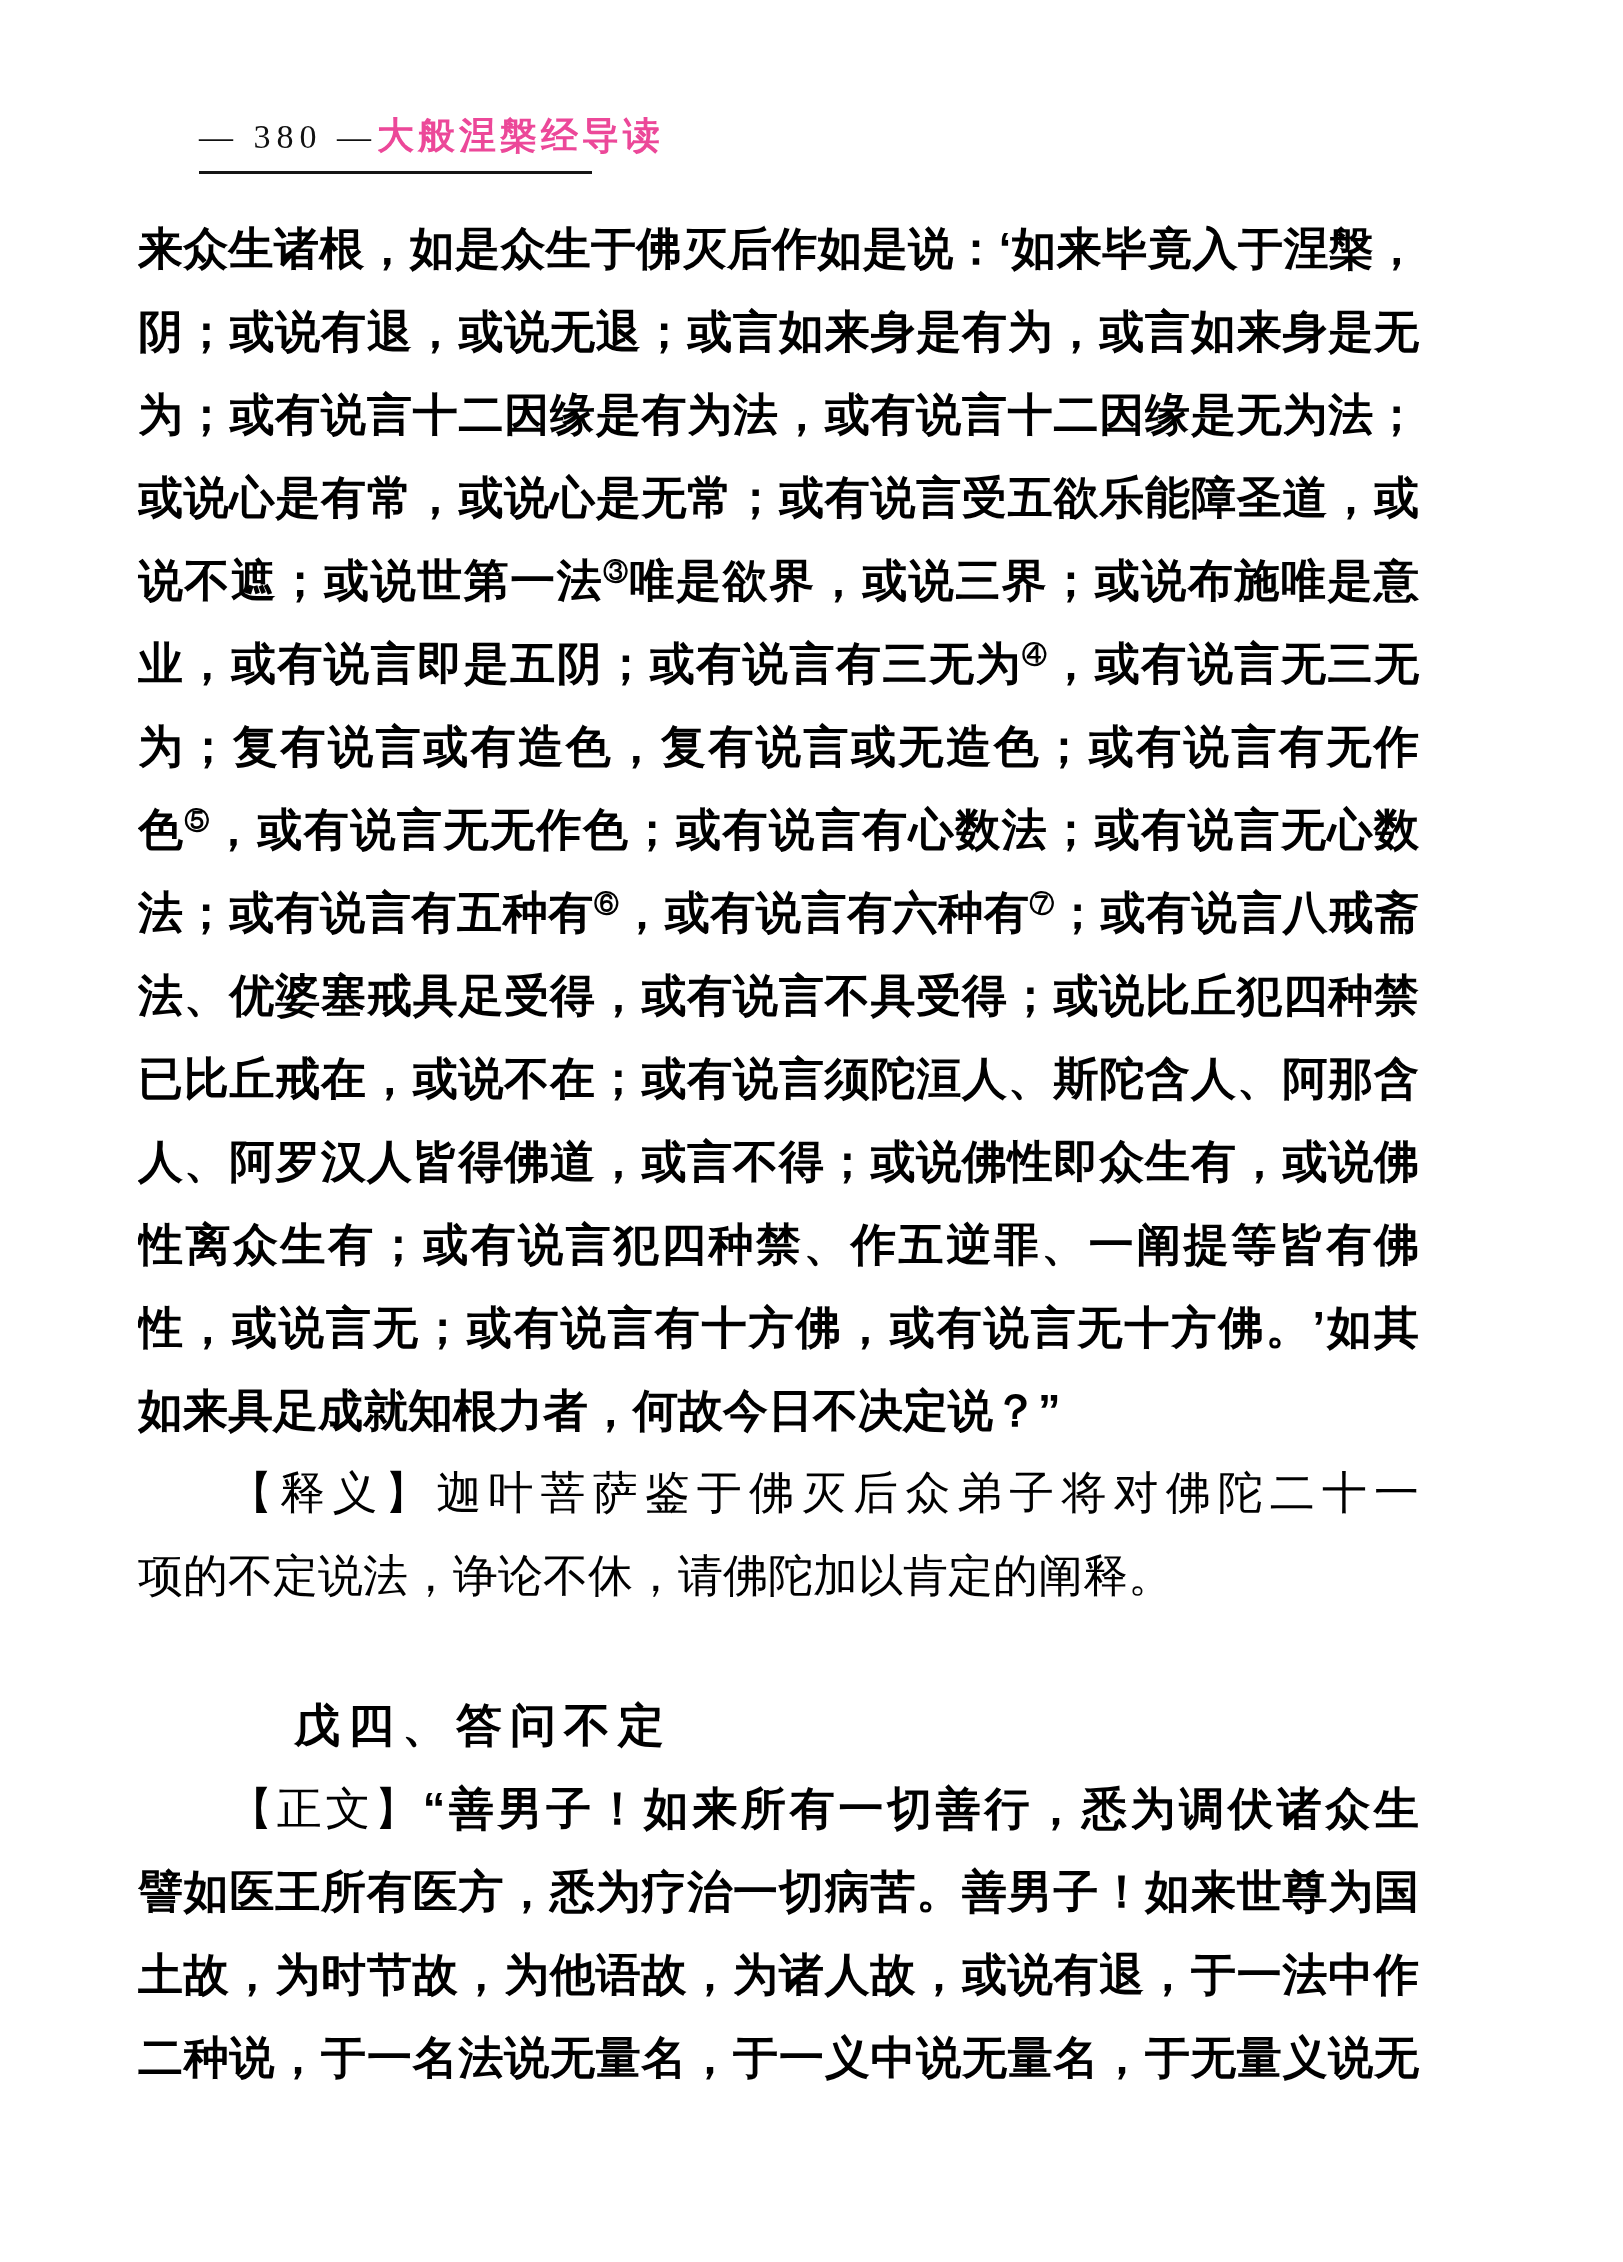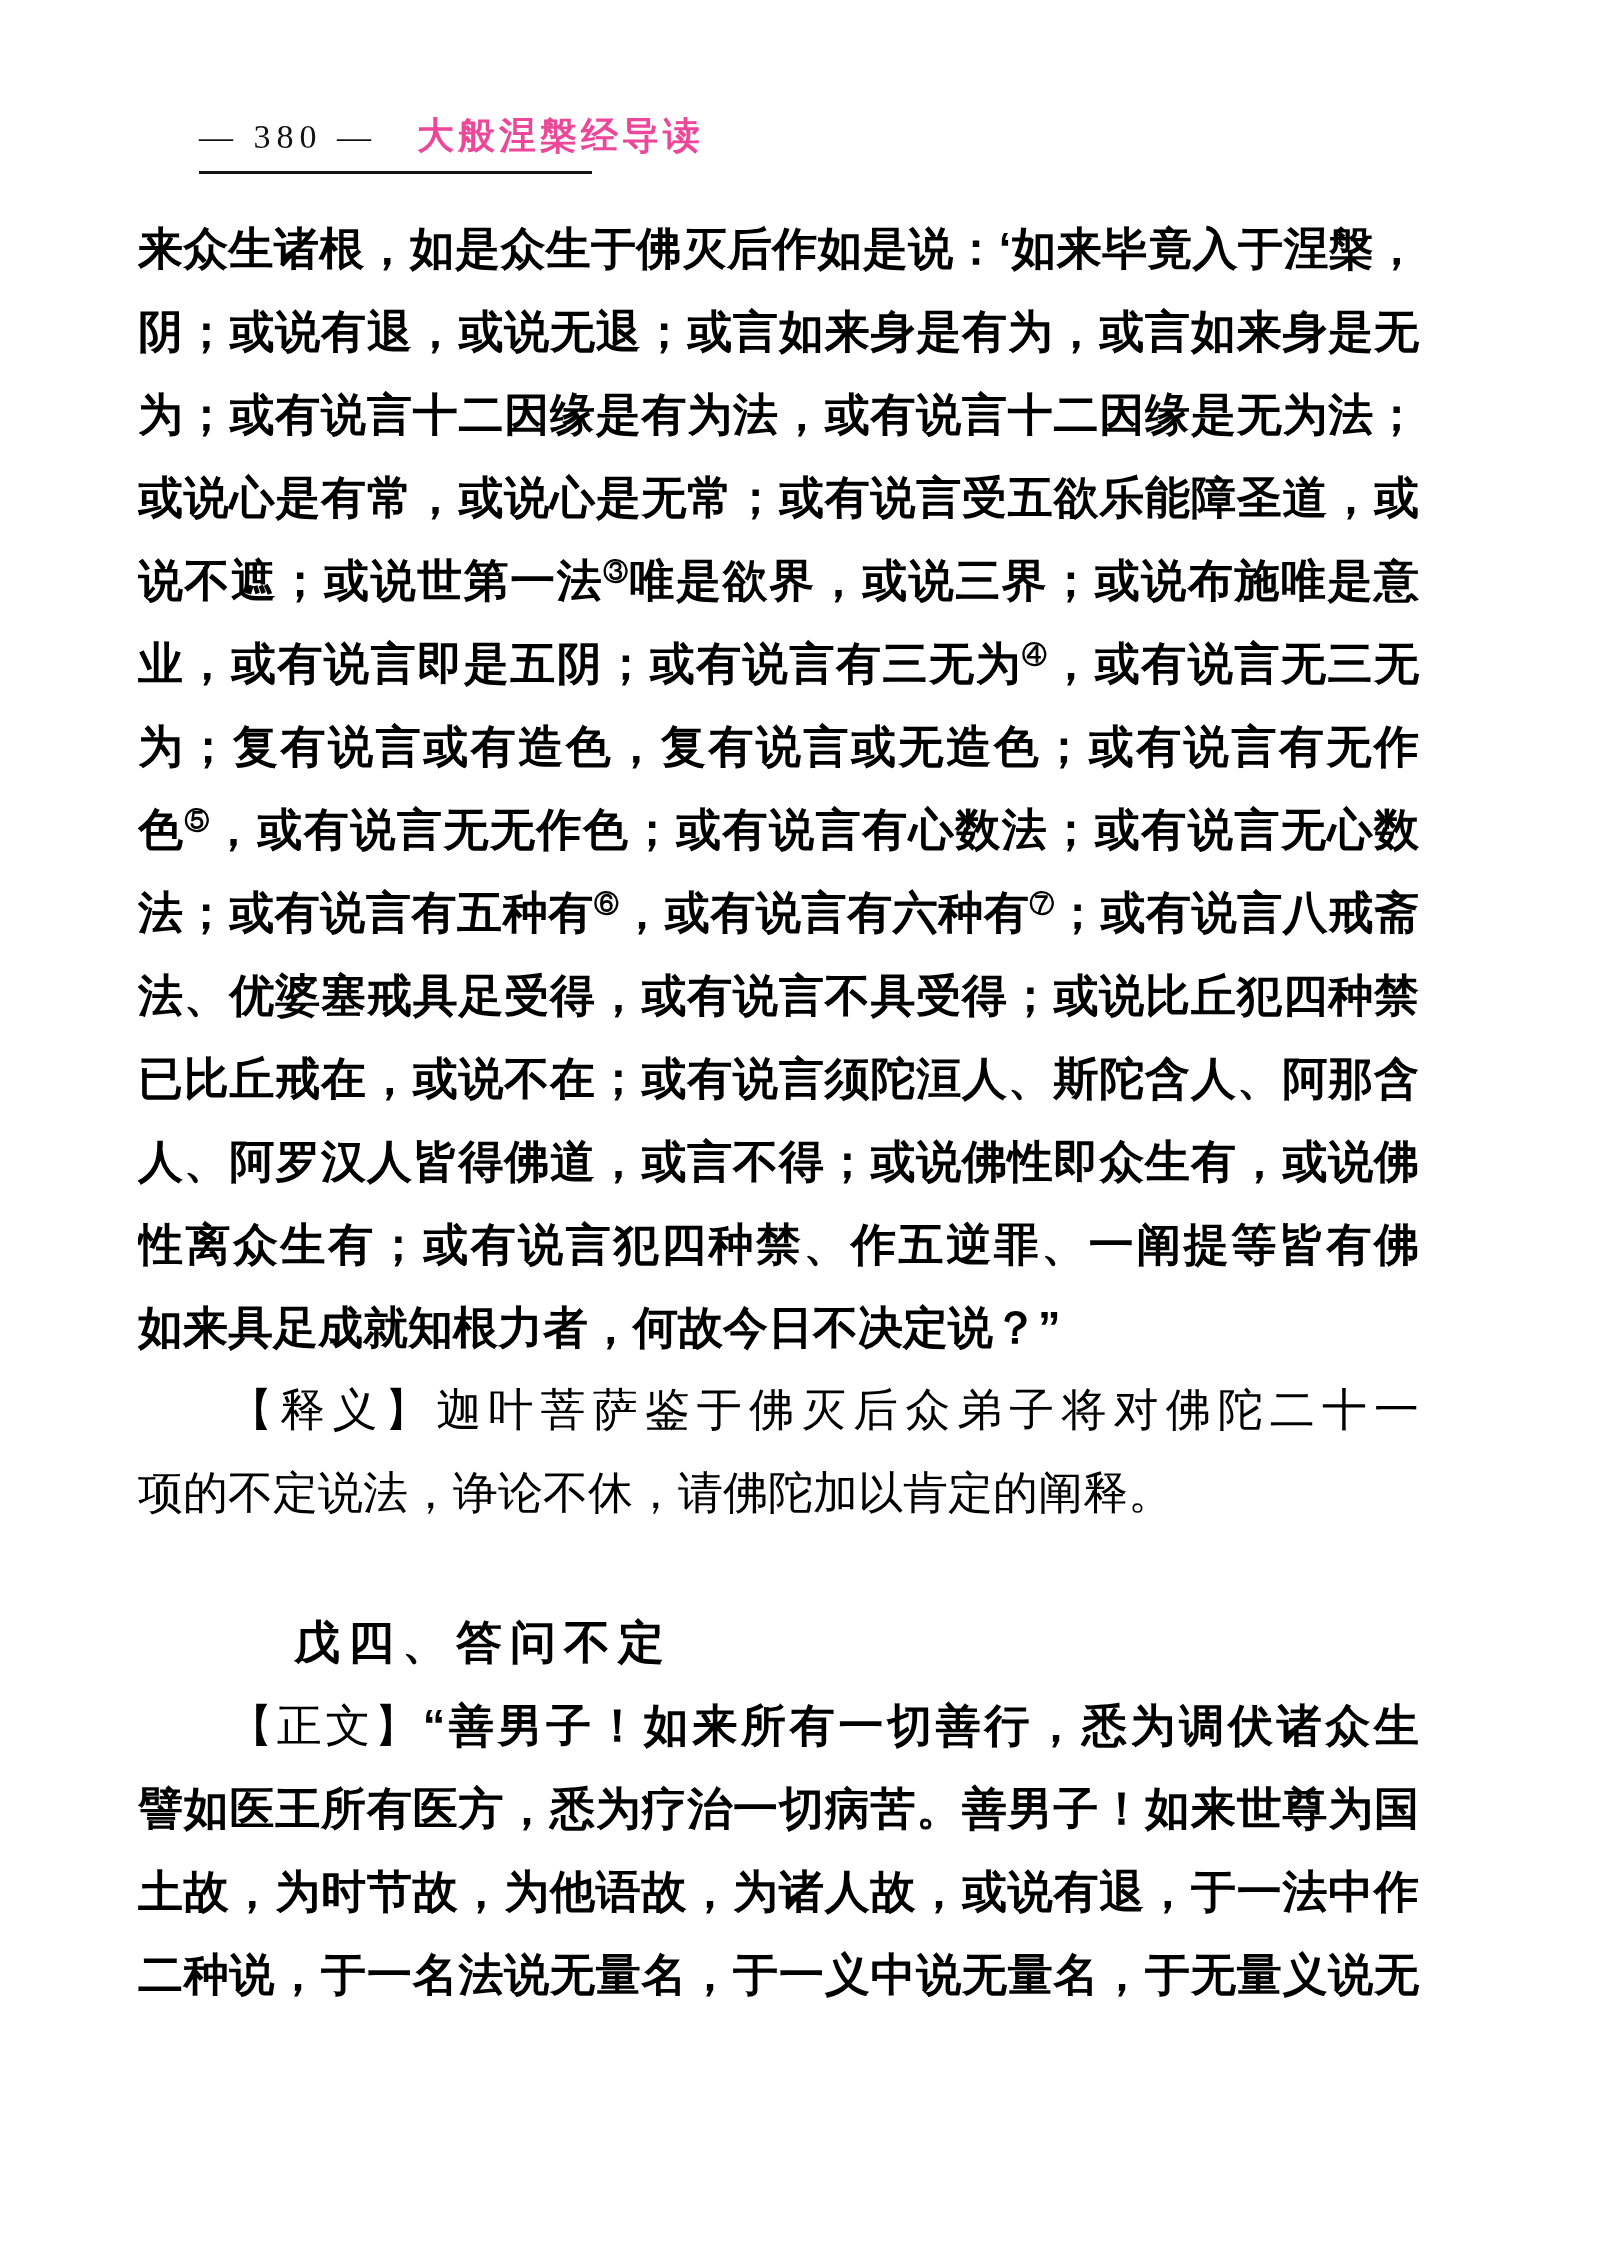--- a/index.html
+++ b/index.html
@@ -11,21 +11,20 @@
     background: #ffffff;
     color: #000000;
     overflow: hidden;
   }
   .header {
     position: absolute;
     top: 111px;
     left: 199px;
     display: flex;
     align-items: baseline;
-    gap: 40px;
     white-space: nowrap;
   }
   .page-number {
     font-family: "Liberation Serif", serif;
     font-size: 34px;
     letter-spacing: 6px;
     color: #111;
   }
   .book-title {
     font-family: Liberation Serif, serif;
@@ -101,20 +100,21 @@
       <div class="line justify"><span class="seg-hei">或说心是有常，或说心是无常；或有说言受五欲乐能障圣道，或</span></div>
       <div class="line justify"><span class="seg-hei">说不遮；或说世第一法<sup class="fn">③</sup>唯是欲界，或说三界；或说布施唯是意</span></div>
       <div class="line justify"><span class="seg-hei">业，或有说言即是五阴；或有说言有三无为<sup class="fn">④</sup>，或有说言无三无</span></div>
       <div class="line justify"><span class="seg-hei">为；复有说言或有造色，复有说言或无造色；或有说言有无作</span></div>
       <div class="line justify"><span class="seg-hei">色<sup class="fn">⑤</sup>，或有说言无无作色；或有说言有心数法；或有说言无心数</span></div>
       <div class="line justify"><span class="seg-hei">法；或有说言有五种有<sup class="fn">⑥</sup>，或有说言有六种有<sup class="fn">⑦</sup>；或有说言八戒斋</span></div>
       <div class="line justify"><span class="seg-hei">法、优婆塞戒具足受得，或有说言不具受得；或说比丘犯四种禁</span></div>
       <div class="line justify"><span class="seg-hei">已比丘戒在，或说不在；或有说言须陀洹人、斯陀含人、阿那含</span></div>
       <div class="line justify"><span class="seg-hei">人、阿罗汉人皆得佛道，或言不得；或说佛性即众生有，或说佛</span></div>
       <div class="line justify"><span class="seg-hei">性离众生有；或有说言犯四种禁、作五逆罪、一阐提等皆有佛</span></div>
+      <div class="line justify"><span class="seg-hei">性，或说言无；或有说言有十方佛，或有说言无十方佛。’如其</span></div>
       <div class="line"><span class="seg-hei">如来具足成就知根力者，何故今日不决定说？”</span></div>
       <div class="line indent justify"><span class="seg-song">【释义】迦叶菩萨鉴于佛灭后众弟子将对佛陀二十一</span></div>
       <div class="line"><span class="seg-song">项的不定说法，诤论不休，请佛陀加以肯定的阐释。</span></div>
       <div class="line heading"><span class="seg-hei">戊四、答问不定</span></div>
       <div class="line indent justify"><span class="seg-song">【正文】</span><span class="seg-hei">“善男子！如来所有一切善行，悉为调伏诸众生故。</span></div>
       <div class="line justify"><span class="seg-hei">譬如医王所有医方，悉为疗治一切病苦。善男子！如来世尊为国</span></div>
       <div class="line justify"><span class="seg-hei">土故，为时节故，为他语故，为诸人故，或说有退，于一法中作</span></div>
       <div class="line justify"><span class="seg-hei">二种说，于一名法说无量名，于一义中说无量名，于无量义说无</span></div>
     </div>
 

